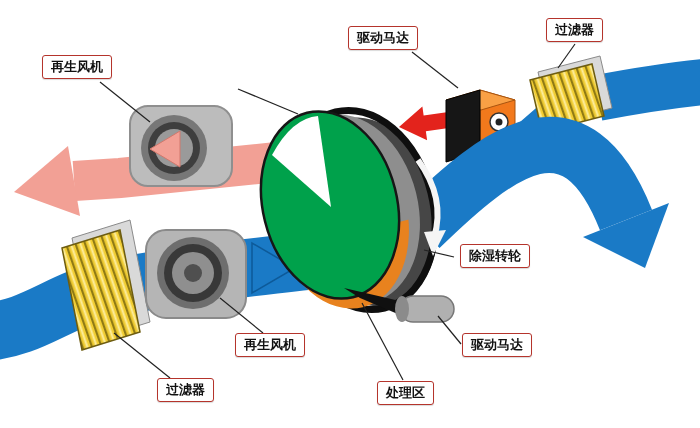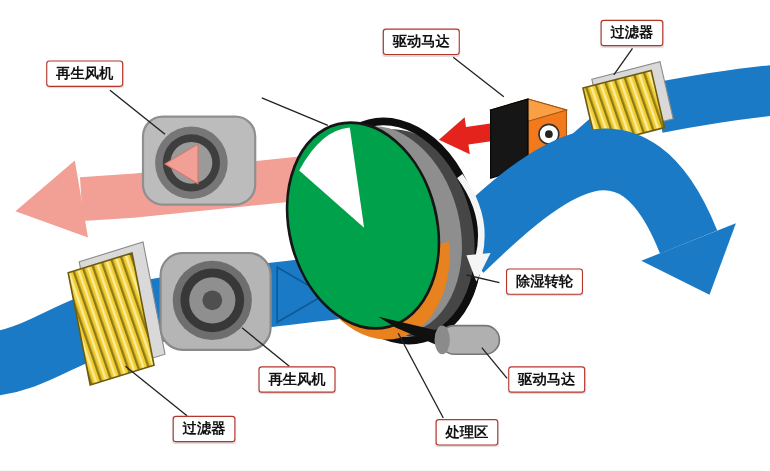--- a/index.html
+++ b/index.html
@@ -116,17 +116,17 @@
     <line x1="263" y1="333" x2="220" y2="298"></line>
     <line x1="170" y1="378" x2="114" y2="333"></line>
   </g>
 </svg>
 
 <div class="lbl" style="left:42px;top:55px">再生风机</div>
 <div class="lbl" style="left:348px;top:26px">驱动马达</div>
 <div class="lbl" style="left:546px;top:18px">过滤器</div>
 <div class="lbl" style="left:460px;top:244px">除湿转轮</div>
 <div class="lbl" style="left:462px;top:333px">驱动马达</div>
-<div class="lbl" style="left:396px;top:381px">处理区</div>
+<div class="lbl" style="left:377px;top:381px">处理区</div>
 <div class="lbl" style="left:235px;top:333px">再生风机</div>
 <div class="lbl" style="left:157px;top:378px">过滤器</div>
 
 </div>
 
 </body></html>

